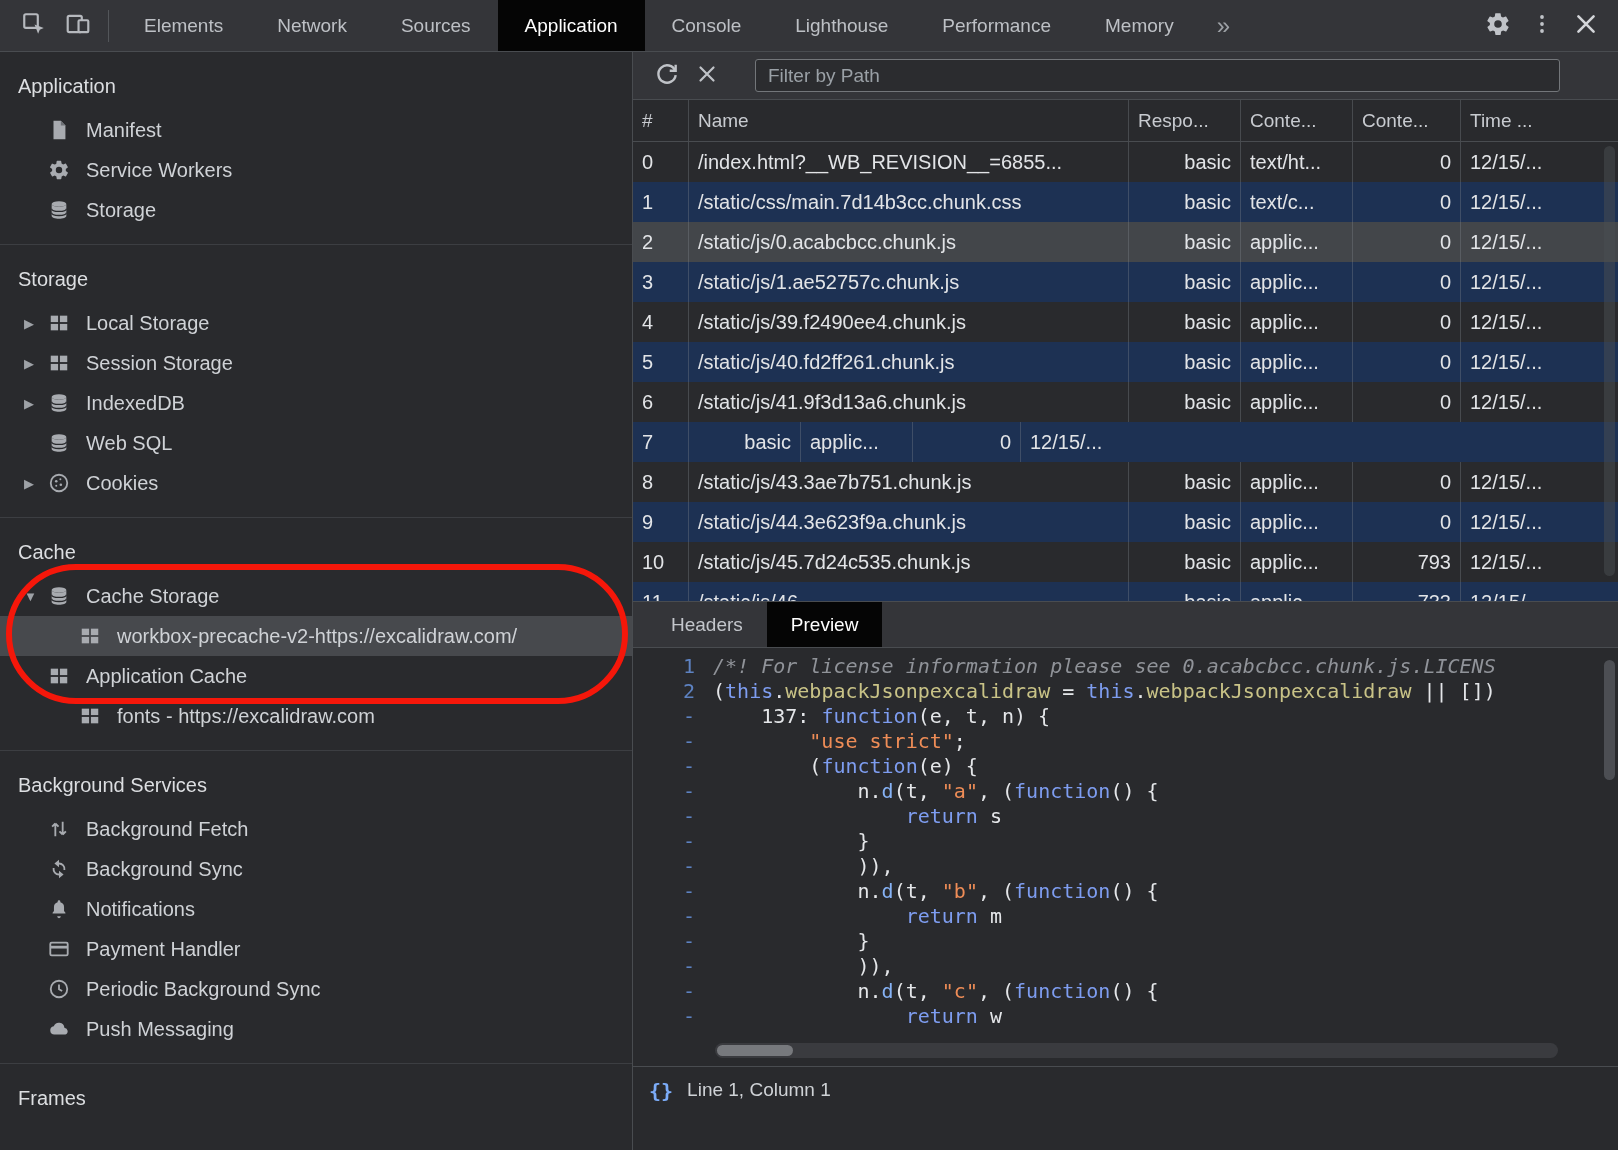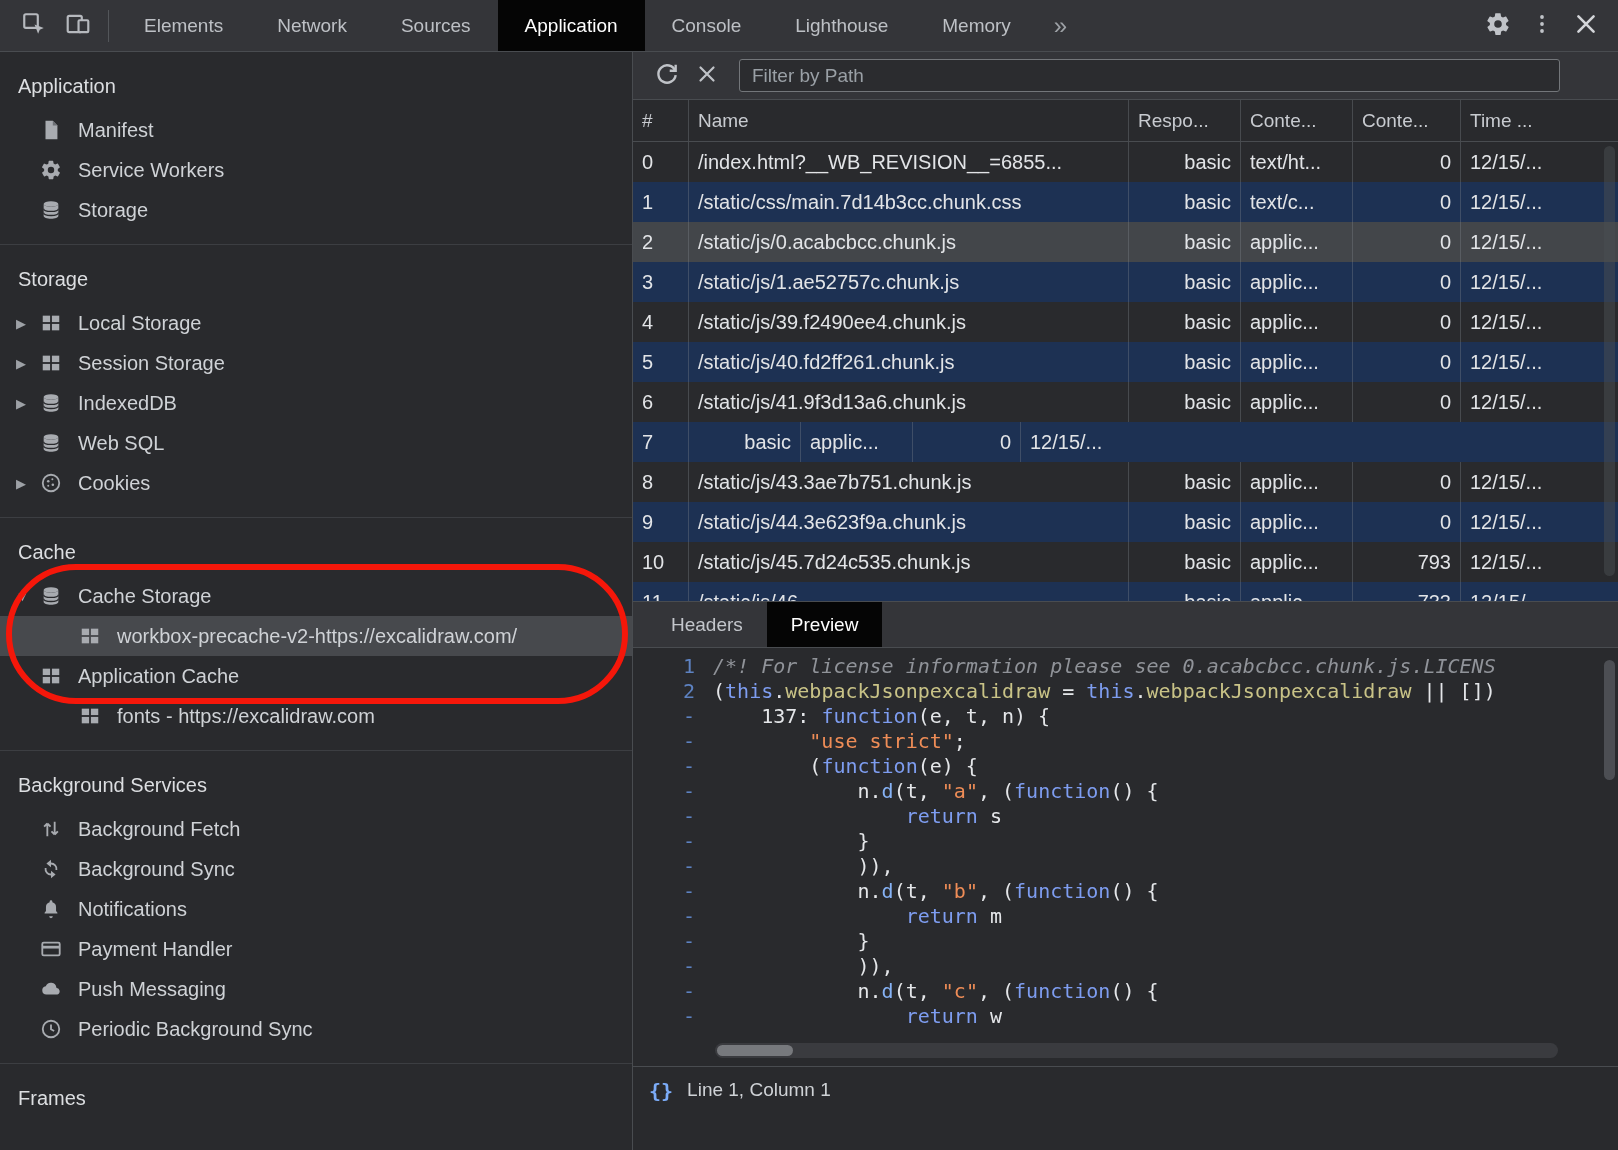--- a/index.html
+++ b/index.html
@@ -20,32 +20,32 @@
 
   
   .main{flex:1;display:flex;min-height:0;position:relative}
 
   
   .sidebar{width:633px;flex:none;border-right:1px solid #494c50;overflow:hidden;background:#292a2d;font-size:20px;position:relative}
   .sb-section{padding:10px 0 14px;border-bottom:1px solid #3c3e42}
   .sb-section:last-child{border-bottom:none}
   .sb-title{height:48px;display:flex;align-items:center;padding-left:18px;color:#dcdee1}
   .sb-item{height:40px;display:flex;align-items:center;color:#cfd2d6;cursor:pointer;white-space:nowrap}
-  .sb-item.ind1{padding-left:16px}
+  .sb-item.ind1{padding-left:24px}
   .sb-item.ind2{padding-left:55px}
   .sb-item.sel{background:#47494d}
   .arrow{width:24px;flex:none;font-size:13px;color:#9da1a6}
   .icon{width:26px;height:24px;flex:none;display:flex;align-items:center;justify-content:flex-start;margin-right:12px}
   .icon svg{width:22px;height:22px}
 
   
   .right{flex:1;display:flex;flex-direction:column;min-width:0}
   .filterbar{height:48px;flex:none;background:#343539;border-bottom:1px solid #494c50;display:flex;align-items:center;padding-left:14px}
   .fb-btn{width:40px;height:40px;border:none;background:transparent;display:flex;align-items:center;justify-content:center;cursor:pointer}
-  .filter-input{flex:1;height:33px;margin:0 58px 0 12px;background:#2b2c2f;border:1px solid #73767a;border-radius:3px;color:#e8eaed;font-size:19px;padding:0 12px;font-family:"Liberation Sans",sans-serif}
+  .filter-input{flex:1;height:33px;margin:0 58px 0 28px;background:#2b2c2f;border:1px solid #73767a;border-radius:3px;color:#e8eaed;font-size:19px;padding:0 12px;font-family:"Liberation Sans",sans-serif}
   .filter-input::placeholder{color:#9aa0a6}
 
   
   .tablewrap{height:502px;flex:none;position:relative;overflow:hidden;border-bottom:1px solid #494c50}
   .grid-header{height:42px;display:flex;border-bottom:1px solid #494c50;font-size:19px;color:#c8cbd0}
   .grid-row{height:40px;display:flex;font-size:20px;color:#e2e4e7;cursor:pointer}
   .grid-row.odd{background:#1d3153}
   .grid-row.selected{background:#43464a}
   .col{display:flex;align-items:center;padding:0 9px;border-right:1px solid rgba(130,135,140,.35);overflow:hidden;white-space:nowrap;flex:none}
   .c-num{width:56px}
@@ -108,20 +108,21 @@
       </button>
     </div>
     <div class="tb-sep"></div>
     <div class="tabs" id="main-tabs">
         <div class="tab">Elements</div>
         <div class="tab">Network</div>
         <div class="tab">Sources</div>
         <div class="tab active">Application</div>
         <div class="tab">Console</div>
         <div class="tab">Lighthouse</div>
+        <div class="tab">Performance</div>
         <div class="tab">Memory</div>
       </div>
     <div class="tab-more">»</div>
     <div class="tb-right">
       <button class="tb-btn">
         <span>
           <svg viewBox="0 0 24 24" width="26" height="26">
               <path fill="#c0c3c8" d="M19.4 13c.04-.33.07-.66.07-1s-.03-.67-.07-1l2.1-1.65a.5.5 0 00.12-.64l-2-3.46a.5.5 0 00-.6-.22l-2.49 1a7.3 7.3 0 00-1.73-1l-.38-2.65A.5.5 0 0013.93 2h-4a.5.5 0 00-.5.42l-.37 2.65c-.63.26-1.2.6-1.74 1l-2.48-1a.5.5 0 00-.61.22l-2 3.46a.5.5 0 00.12.64L4.55 11c-.05.33-.08.66-.08 1s.03.67.07 1l-2.1 1.65a.5.5 0 00-.12.64l2 3.46c.12.22.39.3.6.22l2.5-1c.53.4 1.1.74 1.73 1l.37 2.65c.04.24.25.42.5.42h4a.5.5 0 00.5-.42l.37-2.65a7.3 7.3 0 001.73-1l2.49 1c.23.09.49 0 .61-.22l2-3.46a.5.5 0 00-.12-.64L19.4 13zM12 15.5a3.5 3.5 0 110-7 3.5 3.5 0 010 7z"></path>
             </svg>
         </span>
@@ -347,34 +348,34 @@
                 <rect x="2.5" y="5" width="19" height="14" rx="1.5" fill="none" stroke="#a8abb0" stroke-width="2"></rect>
                 <rect x="2.5" y="8.5" width="19" height="3" fill="#a8abb0"></rect>
               </svg>
             </span>
             <span class="sb-label">Payment Handler</span>
           </div>
           <div class="sb-item ind1">
             <span class="arrow"></span>
             <span class="icon">
               <svg viewBox="0 0 24 24">
-                <path fill="#a8abb0" d="M19 18H7a4.5 4.5 0 01-.7-8.95A6 6 0 0117.9 10.5 3.9 3.9 0 0119 18z"></path>
-              </svg>
-            </span>
-            <span class="sb-label">Push Messaging</span>
-          </div>
-          <div class="sb-item ind1">
-            <span class="arrow"></span>
-            <span class="icon">
-              <svg viewBox="0 0 24 24">
                 <circle cx="12" cy="12" r="9" fill="none" stroke="#a8abb0" stroke-width="2"></circle>
                 <path d="M12 7v5.2l3.4 2" stroke="#a8abb0" stroke-width="2" fill="none"></path>
               </svg>
             </span>
             <span class="sb-label">Periodic Background Sync</span>
+          </div>
+          <div class="sb-item ind1">
+            <span class="arrow"></span>
+            <span class="icon">
+              <svg viewBox="0 0 24 24">
+                <path fill="#a8abb0" d="M19 18H7a4.5 4.5 0 01-.7-8.95A6 6 0 0117.9 10.5 3.9 3.9 0 0119 18z"></path>
+              </svg>
+            </span>
+            <span class="sb-label">Push Messaging</span>
           </div>
         </div>
         <div class="sb-section">
           <div class="sb-title">Frames</div>
         </div>
       </div>
 
     <div class="right">
 
       <div class="filterbar">

